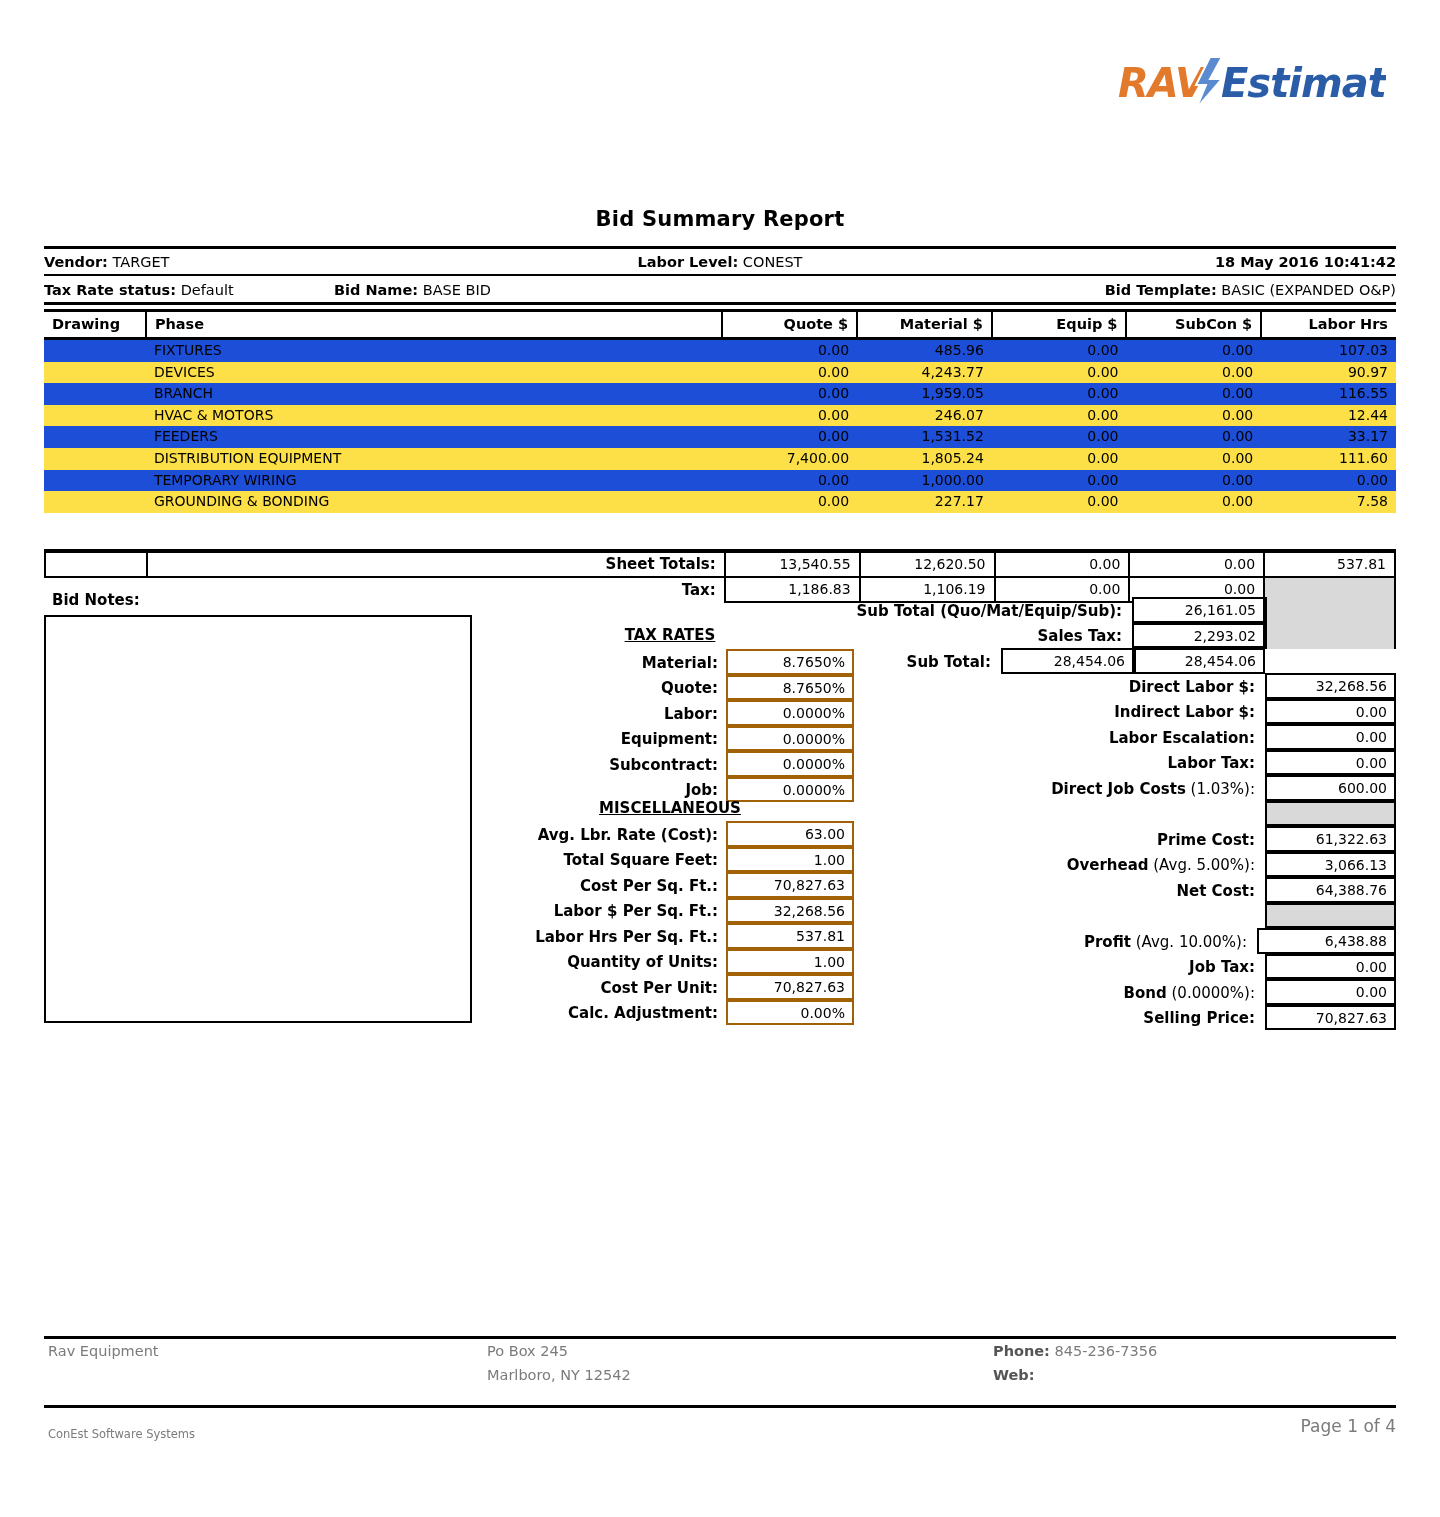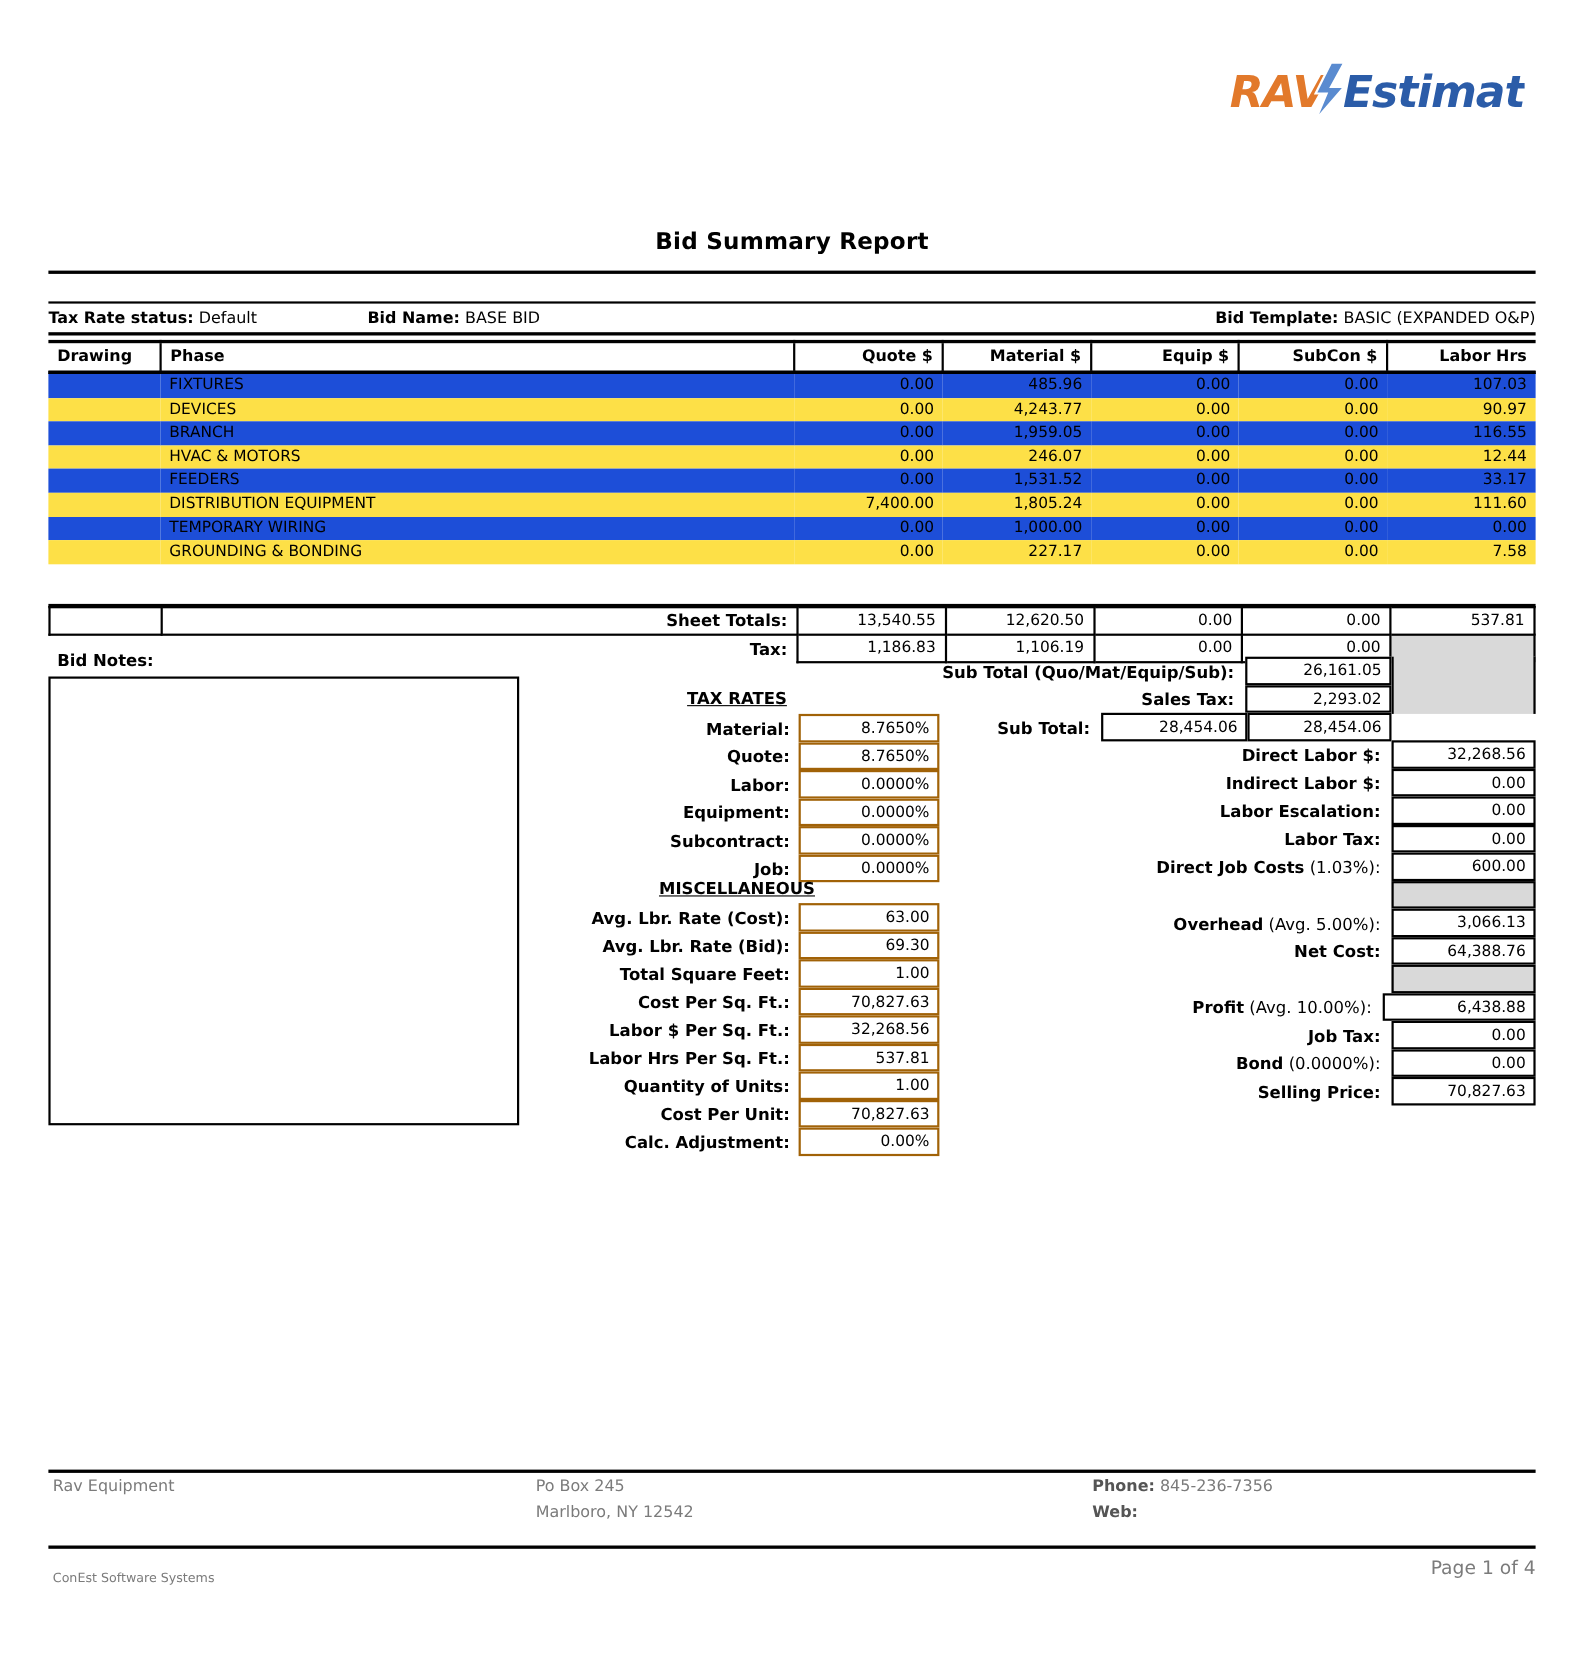--- a/index.html
+++ b/index.html
@@ -173,20 +173,31 @@
       <text x="103" y="42" font-family="DejaVu Sans, sans-serif" font-size="40" font-weight="bold" font-style="italic" fill="#2B5CA8" letter-spacing="-1">Estimating</text>
     </svg>
   </div>
 
   <div class="report-title">Bid Summary Report</div>
 
   <div class="rule" style="left:44px; top:246px; width:1352px; height:3px;"></div>
   <div class="rule" style="left:44px; top:274px; width:1352px; height:2px;"></div>
   <div class="rule" style="left:44px; top:302px; width:1352px; height:3px;"></div>
 
+  <div class="meta-row" style="top:248px;">
+    <span class="meta-left">
+      <span class="lbl">Vendor:</span>
+      <span>TARGET</span>
+    </span>
+    <span class="meta-center">
+      <span class="lbl">Labor Level:</span>
+      <span>CONEST</span>
+    </span>
+    <span class="meta-right lbl">18 May 2016  10:41:42</span>
+  </div>
 
   <div class="meta-row" style="top:276px;">
     <span class="meta-left">
       <span class="lbl">Tax Rate status:</span>
       <span>Default</span>
     </span>
     <span class="meta-center-2">
       <span class="lbl">Bid Name:</span>
       <span>BASE BID</span>
     </span>
@@ -343,24 +354,20 @@
       </div>
     </div>
 
   <div class="sec-heading" style="left:555px; top:799px; width:230px;">MISCELLANEOUS</div>
   <div class="lv-list" id="misc-list" style="left:440px; top:822px; width:414px;">
       <div class="lv-row">
         <div class="lv-label" style="flex: 1 1 0%;">Avg. Lbr. Rate (Cost):</div>
         <div class="lv-value" style="width: 128px;">63.00</div>
       </div>
       <div class="lv-row">
-        <div class="lv-label" style="flex: 1 1 0%;">Avg. Lbr. Rate (Bid):</div>
-        <div class="lv-value" style="width: 128px;">69.30</div>
-      </div>
-      <div class="lv-row">
         <div class="lv-label" style="flex: 1 1 0%;">Total Square Feet:</div>
         <div class="lv-value" style="width: 128px;">1.00</div>
       </div>
       <div class="lv-row">
         <div class="lv-label" style="flex: 1 1 0%;">Cost Per Sq. Ft.:</div>
         <div class="lv-value" style="width: 128px;">70,827.63</div>
       </div>
       <div class="lv-row">
         <div class="lv-label" style="flex: 1 1 0%;">Labor $ Per Sq. Ft.:</div>
         <div class="lv-value" style="width: 128px;">32,268.56</div>
@@ -416,20 +423,24 @@
         <div class="rs-label"><span>Labor Tax:</span></div>
         <div class="rs-val" style="width: 131px;">0.00</div>
       </div>
       <div class="rs-row">
         <div class="rs-label"><span>Direct Job Costs</span><span class="light"> (1.03%):</span></div>
         <div class="rs-val" style="width: 131px;">600.00</div>
       </div>
       <div class="rs-row">
         <div class="rs-label"></div>
         <div class="rs-val grey" style="width: 131px;"></div>
+      </div>
+      <div class="rs-row">
+        <div class="rs-label"><span>Prime Cost:</span></div>
+        <div class="rs-val" style="width: 131px;">61,322.63</div>
       </div>
       <div class="rs-row">
         <div class="rs-label"><span>Overhead</span><span class="light"> (Avg. 5.00%):</span></div>
         <div class="rs-val" style="width: 131px;">3,066.13</div>
       </div>
       <div class="rs-row">
         <div class="rs-label"><span>Net Cost:</span></div>
         <div class="rs-val" style="width: 131px;">64,388.76</div>
       </div>
       <div class="rs-row">

